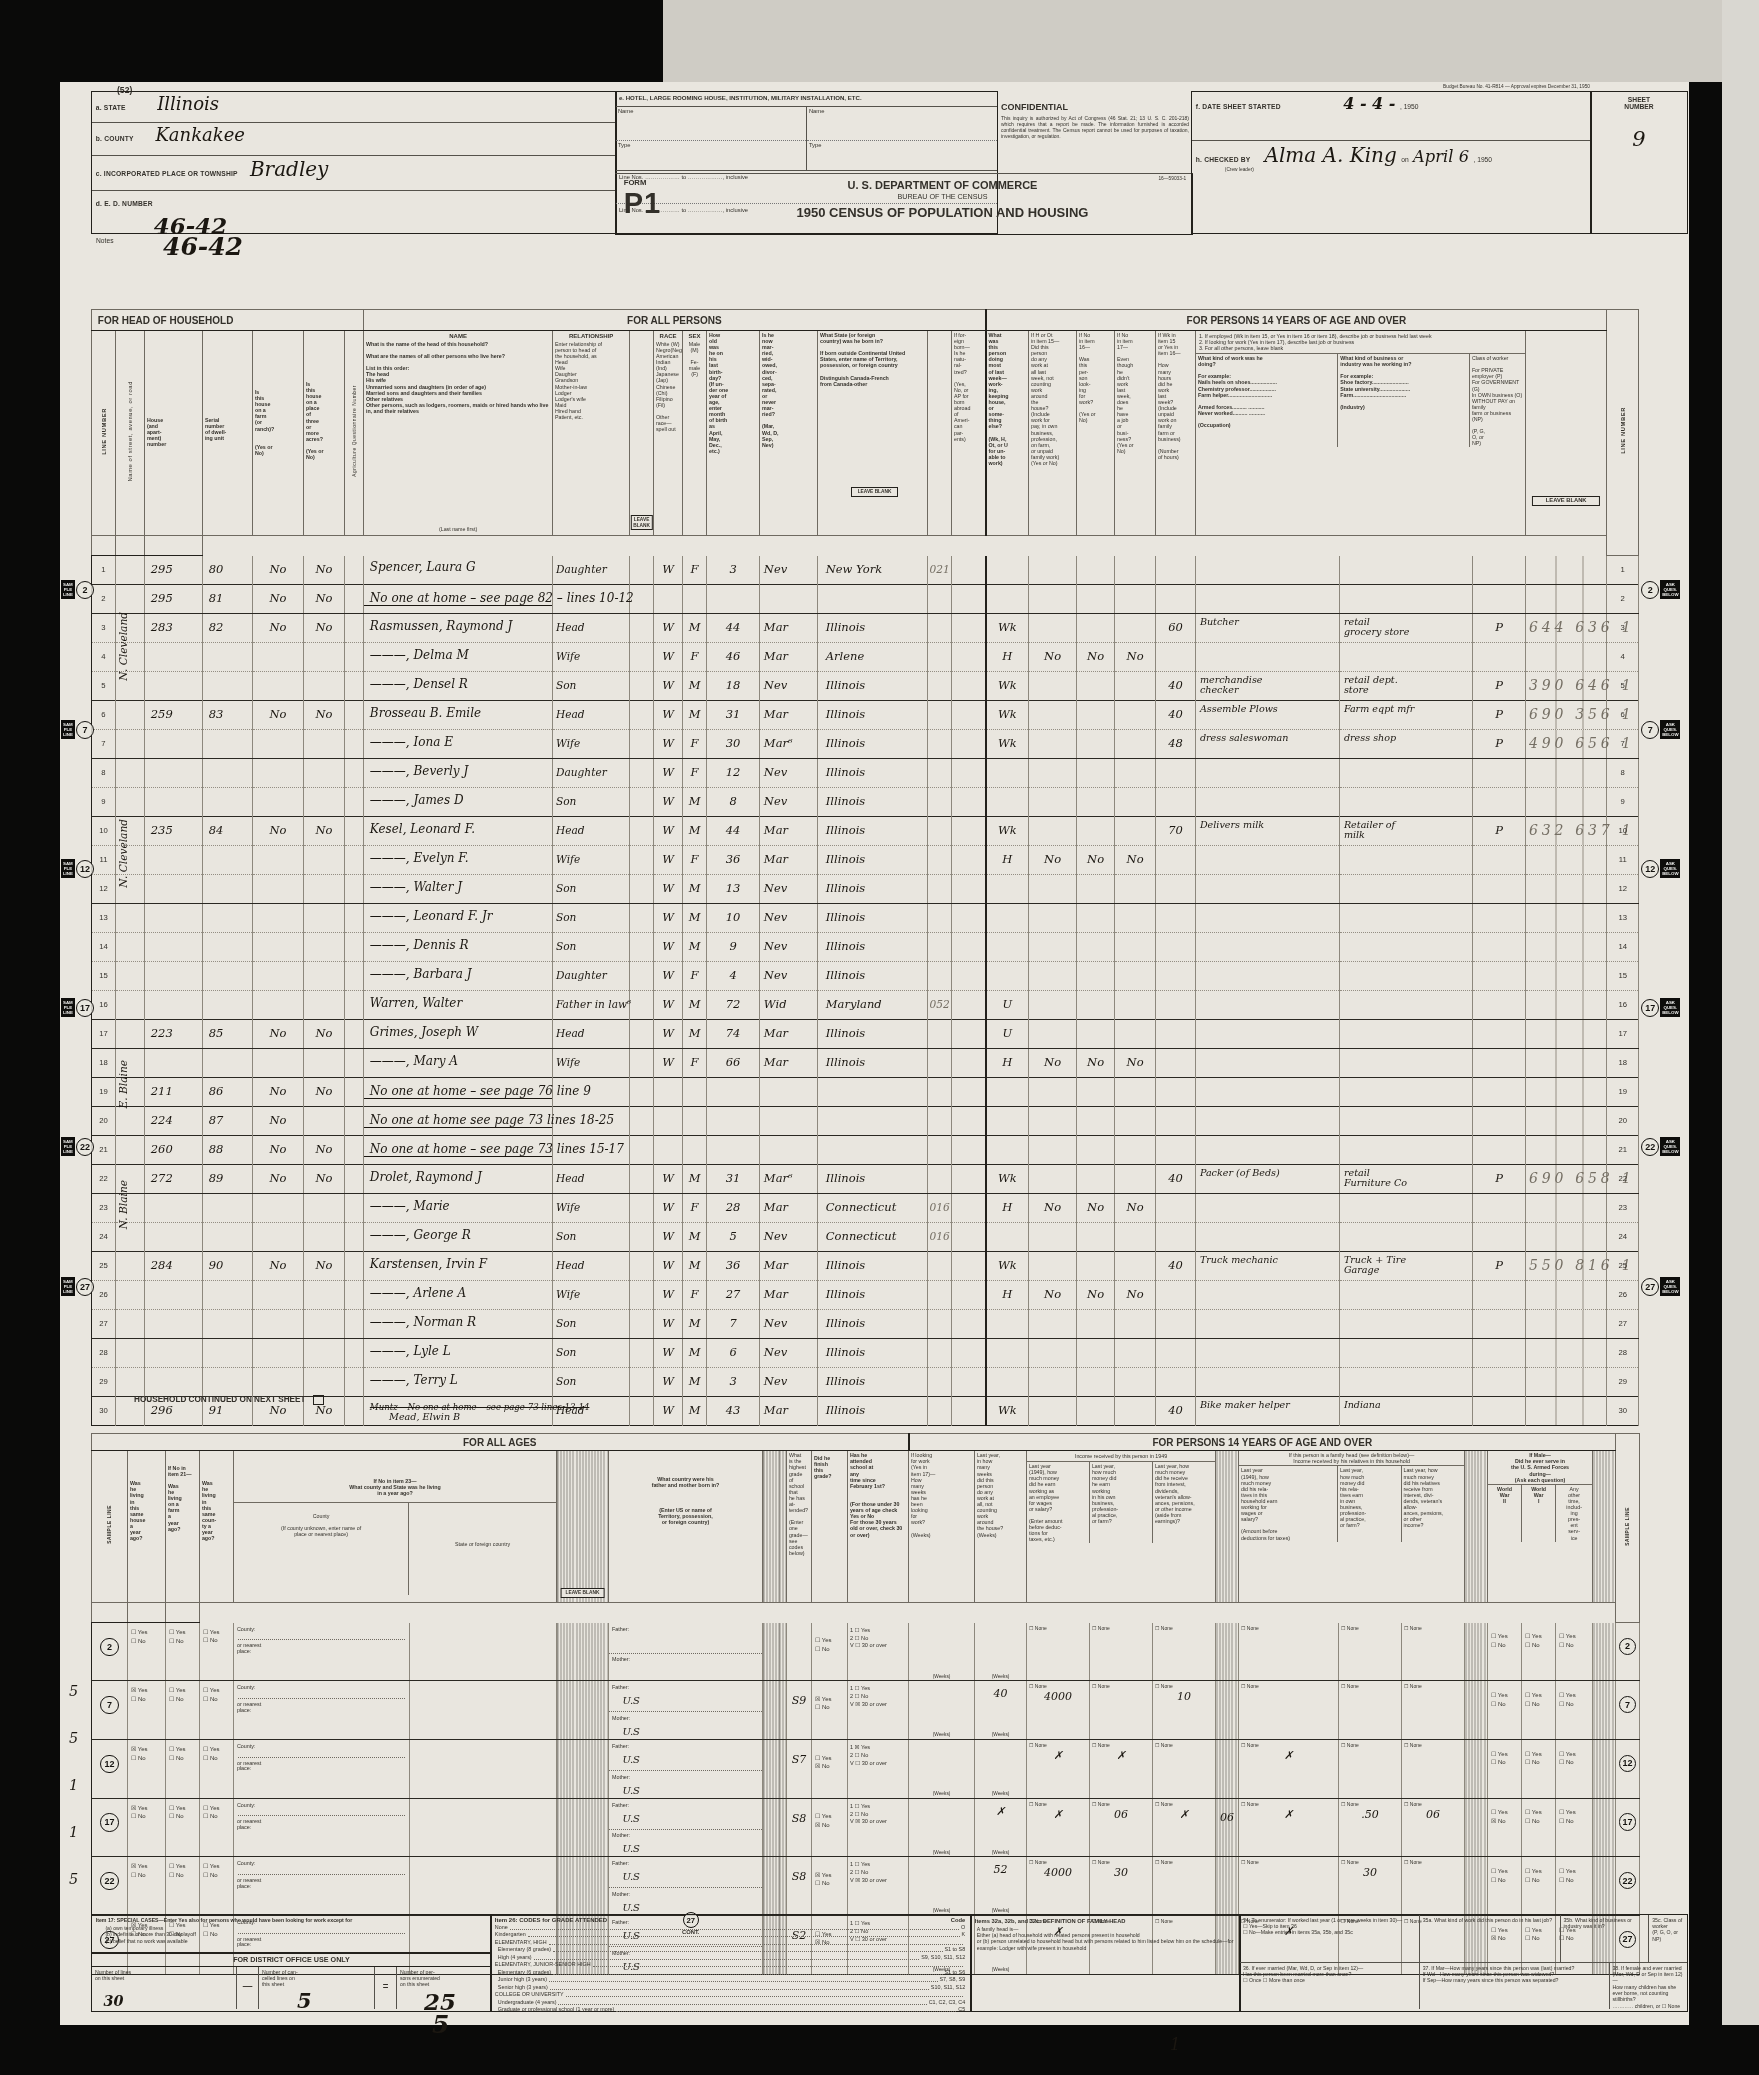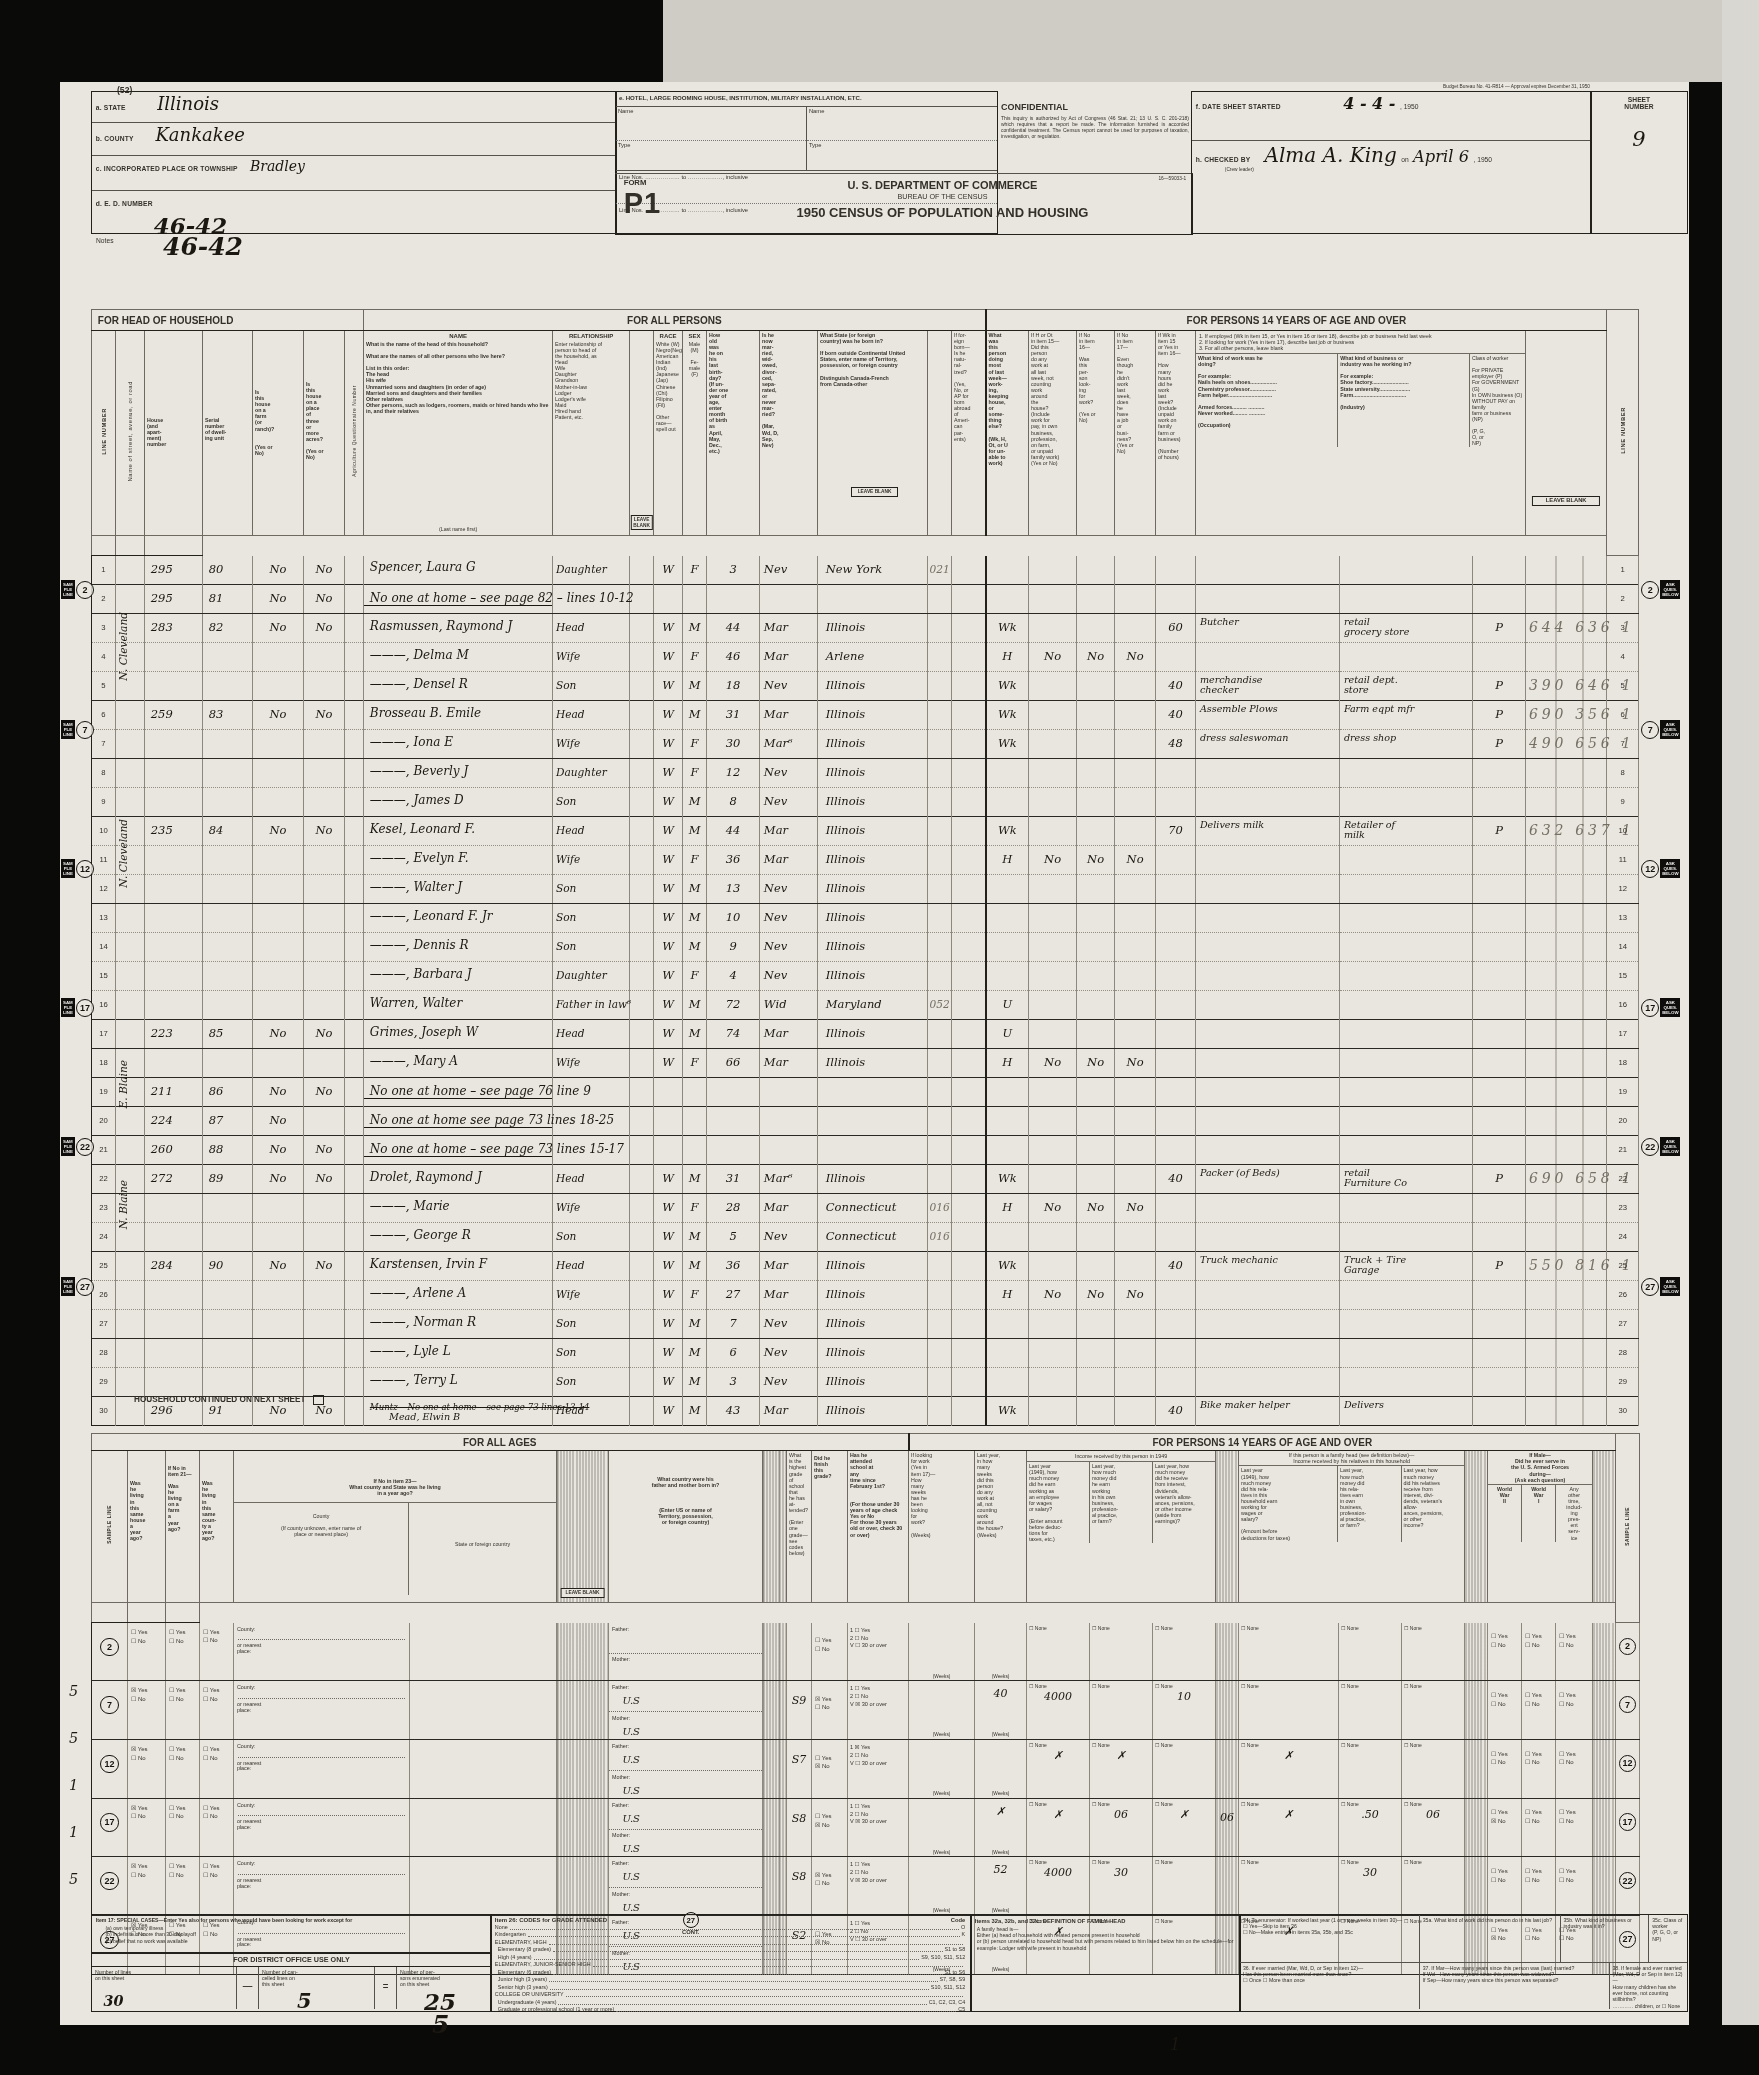--- a/index.html
+++ b/index.html
@@ -79,21 +79,21 @@
     <div style="border-bottom:1px solid #55524b;height:28px;padding:1px 3.8px;">
       <span class="lbl">a. STATE</span>
       <span class="hw" style="font-size:18px;margin-left:27px;">Illinois</span>
     </div>
     <div style="border-bottom:1px solid #55524b;height:30px;padding:1px 3.8px;">
       <span class="lbl">b. COUNTY</span>
       <span class="hw" style="font-size:18px;margin-left:17.3px;">Kankakee</span>
     </div>
     <div style="border-bottom:1px solid #55524b;height:32px;padding:1px 3.8px;">
       <span class="lbl">c. INCORPORATED PLACE OR TOWNSHIP</span>
-      <span class="hw" style="font-size:14px;margin-left:7.7px;">Bradley</span>
+      <span class="hw" style="font-size:20px;margin-left:7.7px;">Bradley</span>
     </div>
     <div style="height:46px;padding:1px 3.8px;">
       <span class="lbl">d. E. D. NUMBER</span>
       <span class="hw b" style="font-size:23px;display:block;margin:1.9px 0 0 58px;">46-42</span>
     </div>
   </div>
   <div class="abs pr" style="left:96px;top:237px;font-size:6.7px;">Notes</div>
 
   <div class="abs box" style="left:615px;top:91px;width:381px;height:141px;">
     <div class="pr b" style="font-size:6.1px;border-bottom:1px solid #55524b;padding:1.9px 2.9px;height:10.6px;">e. HOTEL, LARGE ROOMING HOUSE, INSTITUTION, MILITARY INSTALLATION, ETC.</div>
@@ -1573,21 +1573,21 @@
         <td></td>
         <td class="tc bL"><span class="hw vline">Wk</span></td>
         <td class="tc"><span class="hw vline"></span></td>
         <td class="tc"><span class="hw vline"></span></td>
         <td class="tc"><span class="hw vline"></span></td>
         <td class="tc"><span class="hw vline">40</span></td>
         <td>
             <div class="hw occ">Bike maker helper</div>
           </td>
         <td>
-            <div class="hw occ">Delivers</div>
+            <div class="hw occ">Indiana</div>
           </td>
         <td class="tc"><span class="hw vline"></span></td>
         <td class="csub"><span class="pc cdv"></span></td>
         <td class="tc"><span class="pr" style="font-size:7.7px;line-height:27px;">30</span></td>
       </tr>
       </tbody>
   </table>
 
   <div>
 

